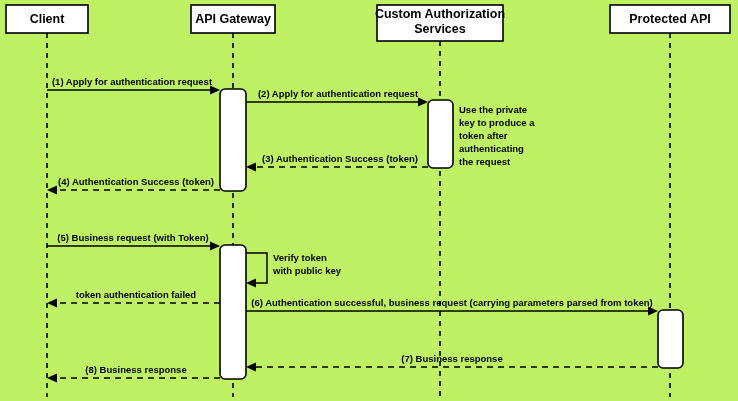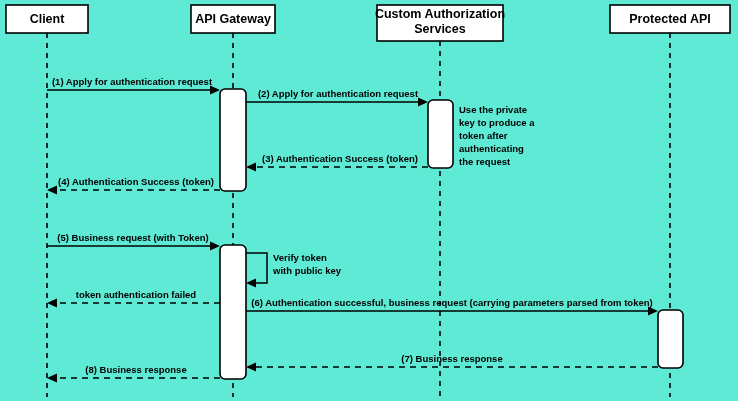--- a/index.html
+++ b/index.html
@@ -7,21 +7,21 @@
     padding: 0;
     background: #ffffff;
   }
   body {
     font-family: "Liberation Sans", sans-serif;
   }
   #diagram-root {
     position: relative;
     width: 738px;
     height: 401px;
-    background: #5eead4;
+    background: #bef264;
     overflow: hidden;
   }
   svg.seq {
     display: block;
     width: 738px;
     height: 401px;
   }
   .lifeline-box {
     fill: #ffffff;
     stroke: #000000;

